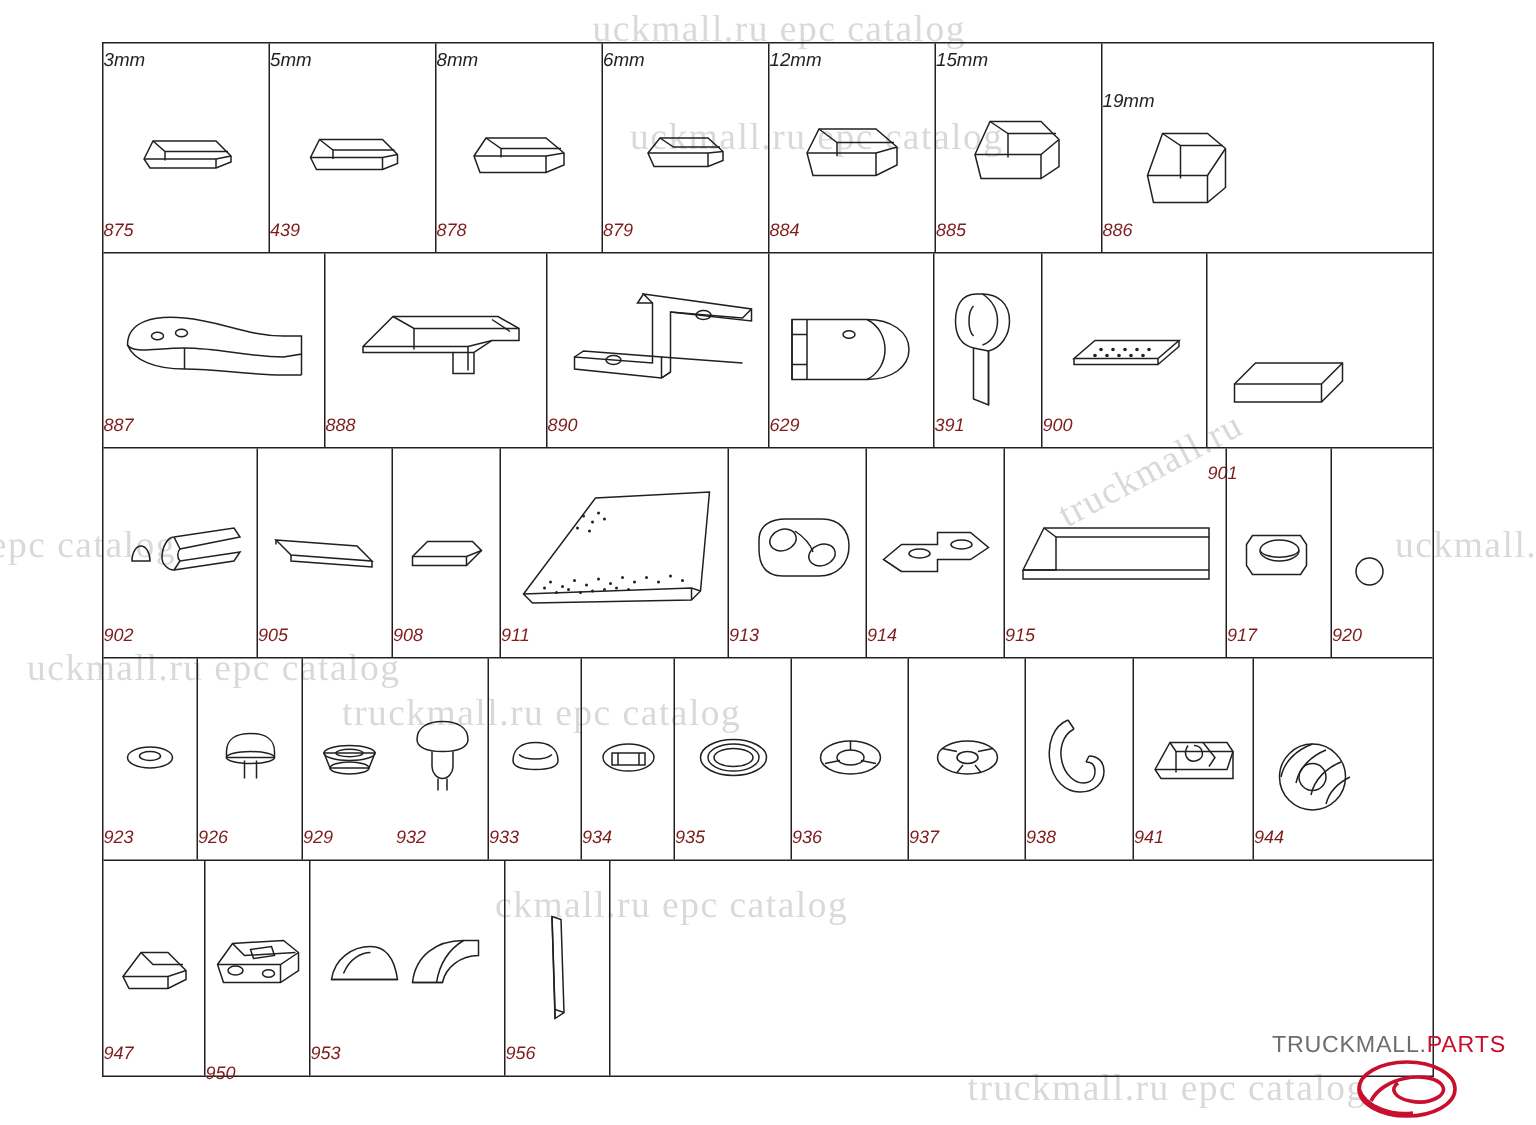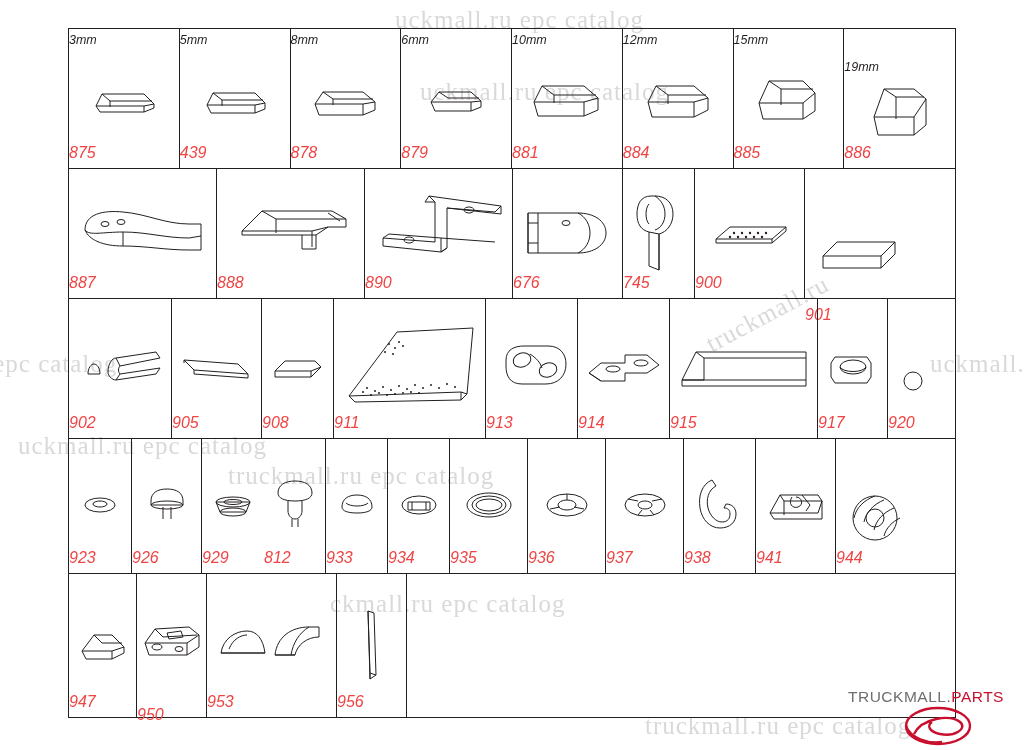--- a/index.html
+++ b/index.html
@@ -73,22 +73,22 @@
   }
   .art {
     flex: 1 1 auto;
     width: 100%;
     display: flex;
     align-items: center;
     justify-content: center;
     position: relative;
   }
   .num {
-    font-size: 16px;
-    color: #ef4444;
+    font-size: 12px;
+    color: #7f1d1d;
     line-height: 14px;
     height: 16px;
   }
   .spacer { height: 16px; }
 
   svg { display: block; overflow: visible; }
   .ln { fill: none; stroke: #231f20; stroke-width: 1; }
   .dot { fill: #231f20; stroke: none; }
 
   
@@ -175,33 +175,20 @@
           <svg width="70" height="44" viewBox="0 0 70 44">
             <path class="ln" d="M10 26 L18 16 L50 16 L60 25 L60 31 L50 35 L14 35 Z"></path>
             <path class="ln" d="M10 26 L50 26 L60 25"></path>
             <path class="ln" d="M50 26 L50 35"></path>
             <path class="ln" d="M18 16 L27 22 L58 22"></path>
           </svg>
         </div>
         <div class="num">879</div>
       </div>
 
-      <div class="cell" style="width:111px;">
-        <div class="toplbl">10mm</div>
-        <div class="art">
-          <svg width="82" height="56" viewBox="0 0 82 56">
-            <path class="ln" d="M8 32 L16 16 L58 16 L72 28 L72 40 L58 46 L12 46 Z"></path>
-            <path class="ln" d="M8 32 L58 32 L72 28"></path>
-            <path class="ln" d="M58 32 L58 46"></path>
-            <path class="ln" d="M16 16 L28 25 L70 25"></path>
-            <path class="ln" d="M28 25 L28 33"></path>
-          </svg>
-        </div>
-        <div class="num">881</div>
-      </div>
 
       <div class="cell" style="width:111px;">
         <div class="toplbl">12mm</div>
         <div class="art">
           <svg width="80" height="56" viewBox="0 0 80 56">
             <path class="ln" d="M10 32 L18 16 L56 16 L70 28 L70 40 L56 47 L14 47 Z"></path>
             <path class="ln" d="M10 32 L56 32 L70 28"></path>
             <path class="ln" d="M56 32 L56 47"></path>
             <path class="ln" d="M18 16 L30 25 L68 25"></path>
             <path class="ln" d="M30 25 L30 34"></path>
@@ -295,35 +282,35 @@
           <svg width="96" height="68" viewBox="0 0 96 68">
             <path class="ln" d="M8 14 L58 14 C74 14 86 22 86 34 C86 46 74 54 58 54 L8 54 Z"></path>
             <path class="ln" d="M8 14 L8 54"></path>
             <path class="ln" d="M18 14 L18 54"></path>
             <path class="ln" d="M8 24 L18 24"></path>
             <path class="ln" d="M8 44 L18 44"></path>
             <ellipse class="ln" cx="46" cy="24" rx="4" ry="2.5"></ellipse>
             <path class="ln" d="M58 14 C66 18 70 26 70 34 C70 42 66 50 58 54"></path>
           </svg>
         </div>
-        <div class="num">676</div>
+        <div class="num">629</div>
       </div>
 
       <div class="cell" style="width:72px;">
         <div class="spacer"></div>
         <div class="art">
           <svg width="56" height="86" viewBox="0 0 56 86">
             <path class="ln" d="M20 6 C10 6 6 14 6 24 C6 34 10 40 18 42 L18 76 L28 80 L28 44 C36 42 42 34 42 24 C42 12 34 6 24 6 Z"></path>
             <path class="ln" d="M24 6 C30 10 34 16 34 24 C34 32 30 38 24 40"></path>
             <path class="ln" d="M18 42 L28 44"></path>
             <path class="ln" d="M18 14 C14 18 14 30 18 34"></path>
             <path class="ln" d="M28 80 L28 44"></path>
           </svg>
         </div>
-        <div class="num">745</div>
+        <div class="num">391</div>
       </div>
 
       <div class="cell" style="width:110px;">
         <div class="spacer"></div>
         <div class="art">
           <svg width="92" height="40" viewBox="0 0 92 40">
             <path class="ln" d="M12 26 L26 14 L82 14 L68 26 Z"></path>
             <path class="ln" d="M12 26 L12 30 L68 30 L68 26"></path>
             <path class="ln" d="M82 14 L82 18 L68 30"></path>
             <circle class="dot" cx="30" cy="20" r="1.2"></circle>
@@ -534,21 +521,21 @@
 
       <div class="cell" style="width:62px;">
         <div class="spacer"></div>
         <div class="art">
           <svg width="54" height="56" viewBox="0 0 54 56">
             <path class="ln" d="M10 16 C10 8 17 4 27 4 C37 4 44 8 44 16 C44 21 38 24 27 24 C16 24 10 21 10 16 Z"></path>
             <path class="ln" d="M20 24 L20 34 C20 38 23 42 27 42 C31 42 34 38 34 34 L34 24"></path>
             <path class="ln" d="M24 42 L24 50 M30 42 L30 50"></path>
           </svg>
         </div>
-        <div class="num">812</div>
+        <div class="num">932</div>
       </div>
 
       <div class="cell" style="width:62px;">
         <div class="spacer"></div>
         <div class="art">
           <svg width="50" height="40" viewBox="0 0 50 40">
             <path class="ln" d="M10 22 C10 14 16 10 25 10 C34 10 40 14 40 22 C40 26 34 28 25 28 C16 28 10 26 10 22 Z"></path>
             <path class="ln" d="M14 18 C18 22 32 22 36 18"></path>
           </svg>
         </div>

